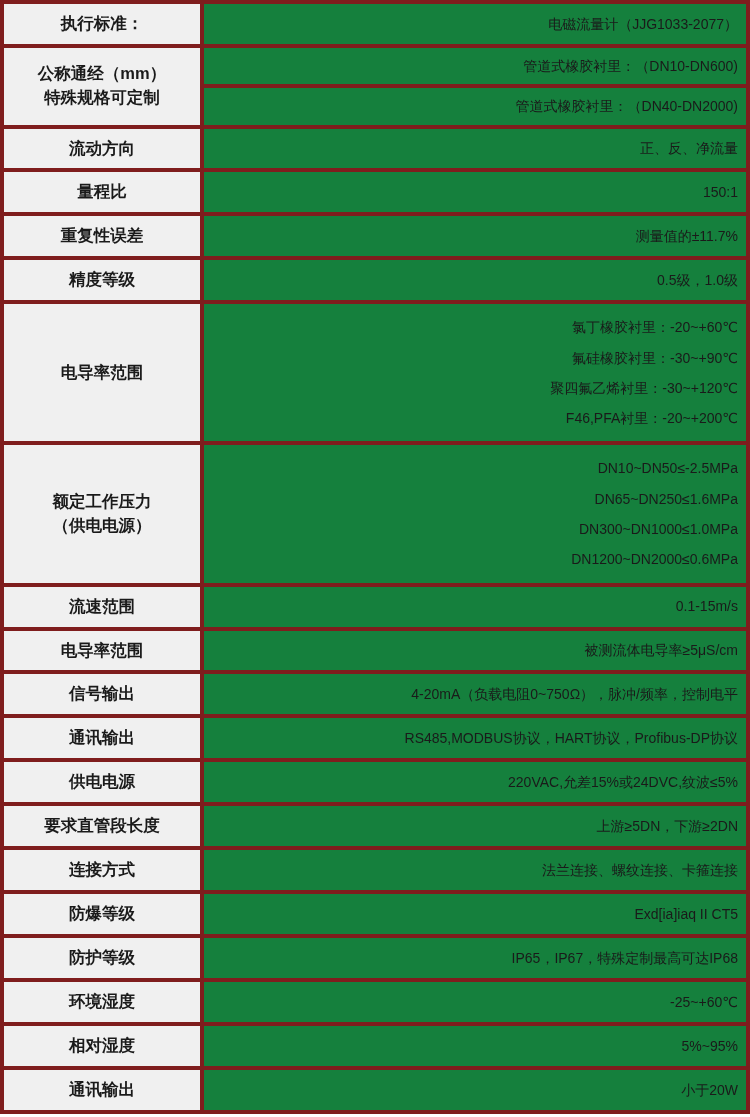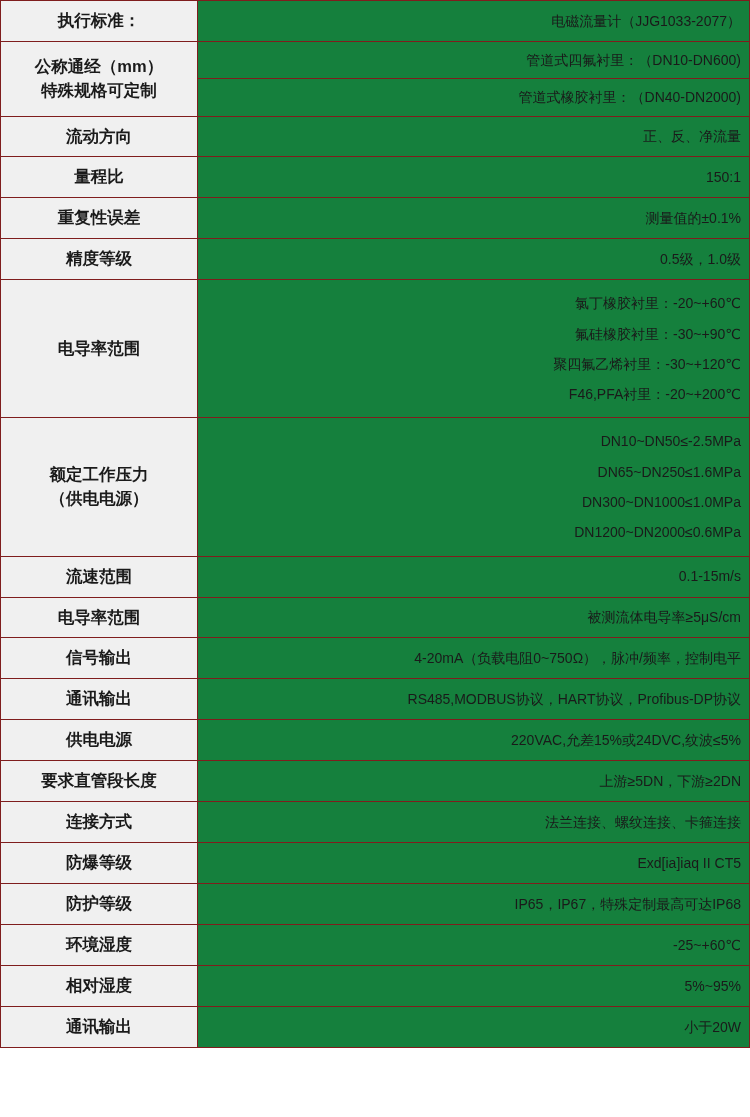--- a/index.html
+++ b/index.html
@@ -13,21 +13,21 @@
     font-family: "Liberation Sans", "DejaVu Sans", sans-serif;
     color: #1a1a1a;
     overflow: hidden;
   }
   #spec-table {
     width: 750px;
     border-collapse: collapse;
     table-layout: fixed;
   }
   #spec-table td {
-    border: 1px solid #7f1d1d;
+    border: 4px solid #7f1d1d;
     vertical-align: middle;
     padding: 8px;
   }
   td.label {
     width: 180px;
     background: #f0f0f0;
     text-align: center;
     font-weight: bold;
     font-size: 16.5px;
     line-height: 1.45;
@@ -71,21 +71,21 @@
         <td class="value">
           <span class="value-single">电磁流量计（JJG1033-2077）</span>
         </td>
       </tr>
       <tr>
         <td class="label tall" rowspan="2">
           <span class="label-line">公称通经（mm）</span>
           <span class="label-line">特殊规格可定制</span>
         </td>
         <td class="value">
-          <span class="value-single">管道式四氟衬里：（DN10-DN600)</span>
+          <span class="value-single">管道式橡胶衬里：（DN10-DN600)</span>
         </td>
       </tr>
       <tr>
         <td class="value">
           <span class="value-single">管道式橡胶衬里：（DN40-DN2000)</span>
         </td>
       </tr>
       <tr>
         <td class="label">
           <span class="label-line">流动方向</span>
@@ -100,21 +100,21 @@
         </td>
         <td class="value">
           <span class="value-single">150:1</span>
         </td>
       </tr>
       <tr>
         <td class="label">
           <span class="label-line">重复性误差</span>
         </td>
         <td class="value">
-          <span class="value-single">测量值的±0.1%</span>
+          <span class="value-single">测量值的±11.7%</span>
         </td>
       </tr>
       <tr>
         <td class="label">
           <span class="label-line">精度等级</span>
         </td>
         <td class="value">
           <span class="value-single">0.5级，1.0级</span>
         </td>
       </tr>

